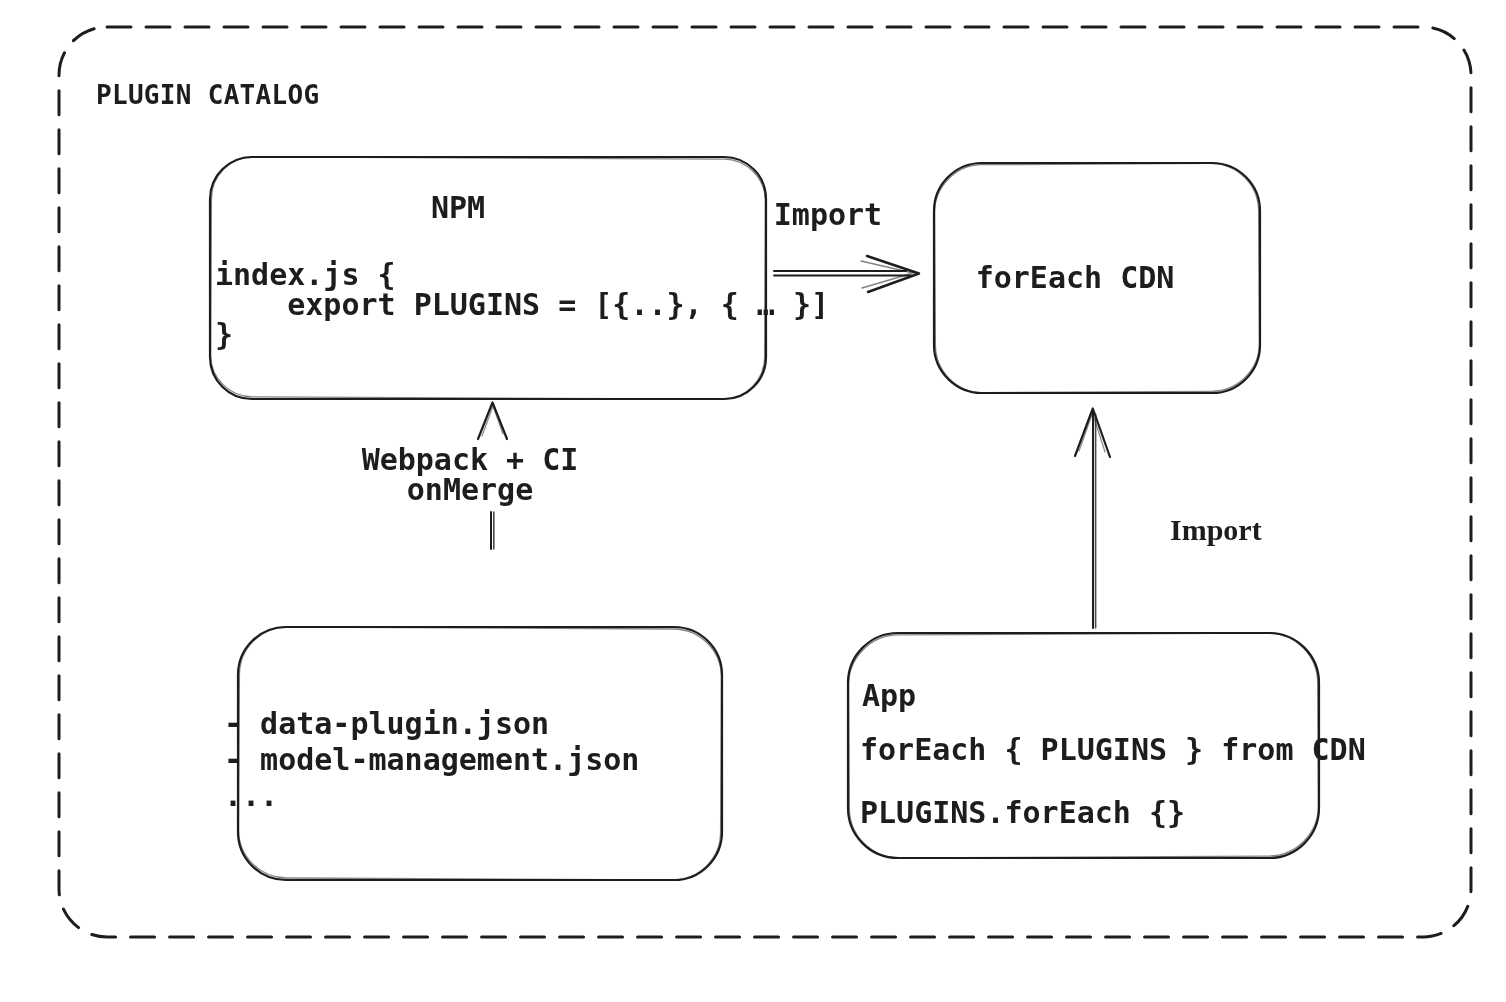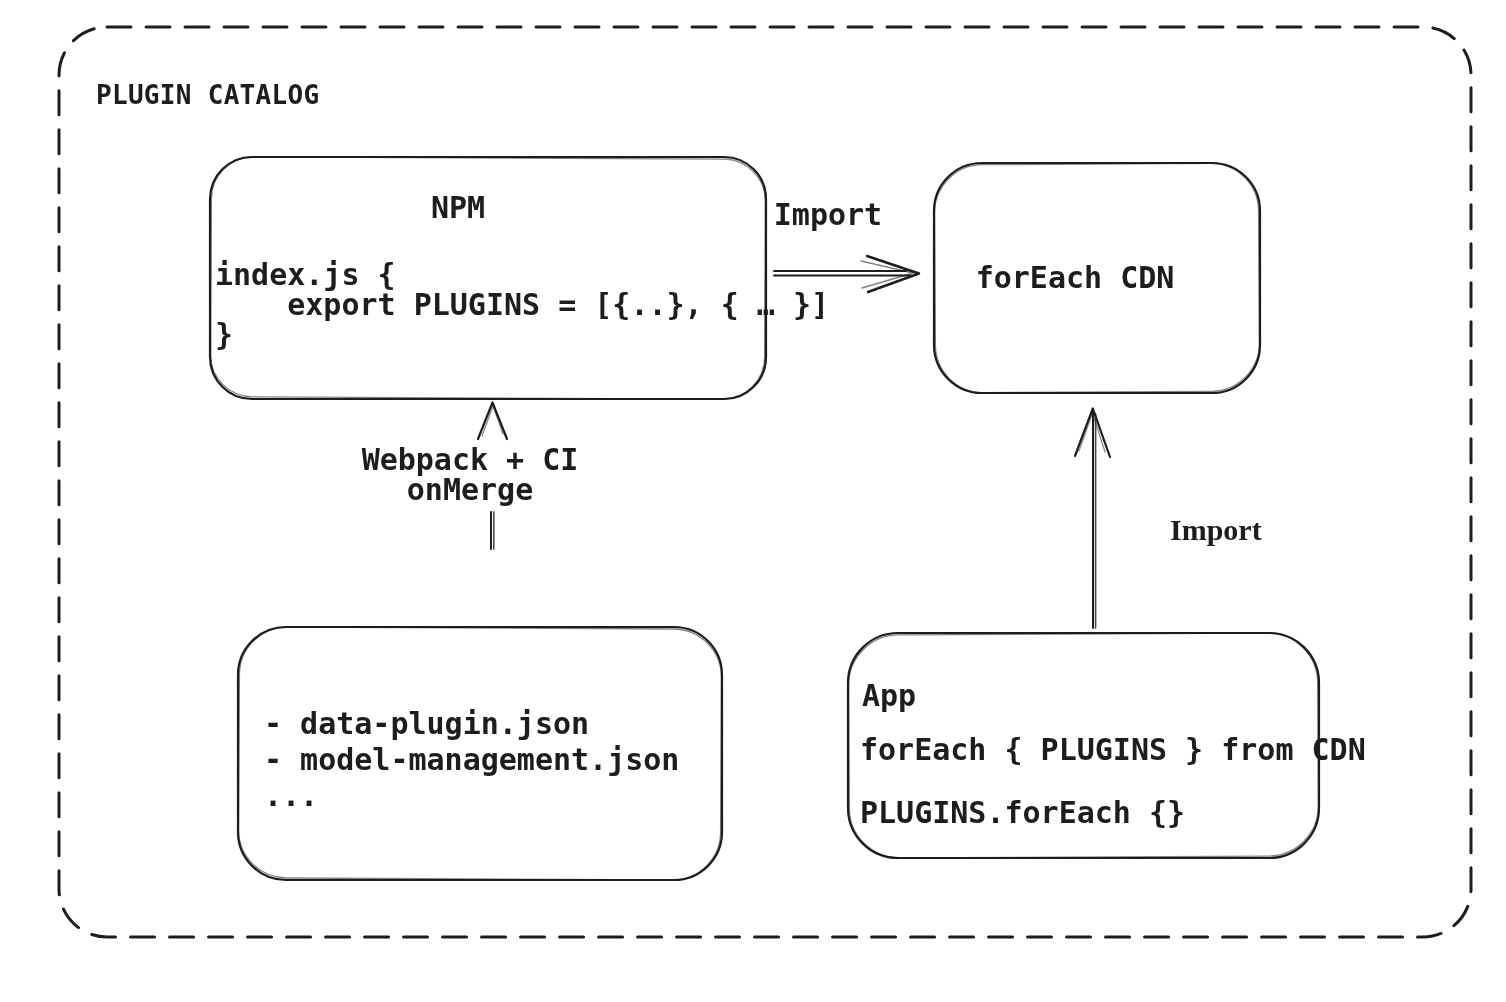--- a/index.html
+++ b/index.html
@@ -25,21 +25,21 @@
   }
   .tc { text-align:center; }
   #frame-title   { left:96px;  top:80px;  font-size:26px; letter-spacing:0.3px; }
   #npm-title     { left:188px; top:193px; width:540px; }
   #npm-code      { left:215px; top:260px; }
   #cdn-label     { left:912px; top:263px; width:326px; }
   #cache-label   { left:748px; top:200px; width:160px; }
   #build-label   { left:359px; top:445px; width:222px; }
   #import-label  { left:1170px;top:515px;font-family:Liberation Serif, serif; }
   #repo-title    { left:290px; top:570px; }
-  #repo-files    { left:224px; top:706px; line-height:36px;margin-left:40px; }
+  #repo-files    { left:224px; top:706px; line-height:36px; }
   #app-title     { left:862px; top:681px; }
   #app-code-1    { left:860px; top:735px; }
   #app-code-2    { left:860px; top:798px; }
 </style>
 </head>
 <body>
 
 <div class="canvas">
 
   <svg class="wires" viewBox="0 0 1506 1002" fill="none" stroke="currentColor" stroke-linecap="round" stroke-linejoin="round">

